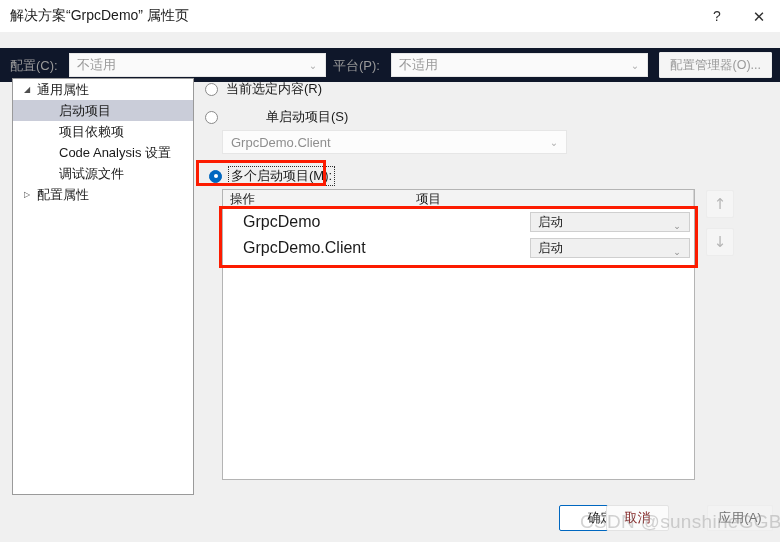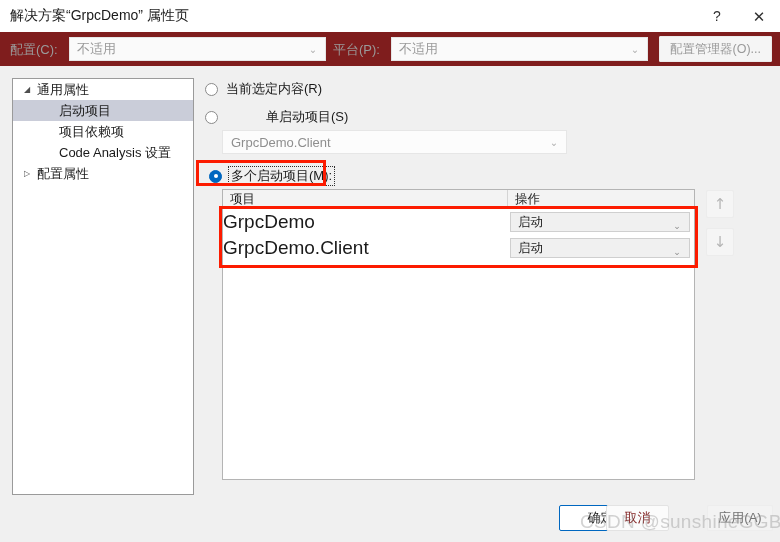--- a/index.html
+++ b/index.html
@@ -24,22 +24,22 @@
   .tb-btn{
     position:absolute;top:0;height:32px;width:42px;
     display:flex;align-items:center;justify-content:center;
     color:#303030;font-size:15px;line-height:1;cursor:default;
   }
   .tb-help{right:42px;font-size:14px;}
   .tb-close{right:0;font-size:15px;}
 
   
   .configbar{
-    position:absolute;left:0;top:32px;width:780px;height:34px;
-    background:#7f1d1d;
+    position:absolute;left:0;top:48px;width:780px;height:34px;
+    background:#0f172a;
   }
   .cfg-label{
     position:absolute;top:9px;font-size:13px;color:#9a9a9a;white-space:nowrap;
   }
   .cfg-label.l1{left:10px;}
   .cfg-label.l2{left:333px;}
   .cfg-combo{
     position:absolute;top:5px;height:22px;
     background:#fafafa;border:1px solid #e6e6e6;
     display:flex;align-items:center;justify-content:center;
@@ -126,22 +126,22 @@
     border-bottom:1px solid #d4d4d4;box-sizing:border-box;
   }
   .grid-head .hcell{
     font-size:12.5px;color:#1a1a1a;display:flex;align-items:center;
     padding-left:7px;box-sizing:border-box;
   }
   .hcell.c-name{width:285px;border-right:1px solid #d4d4d4;}
   .hcell.c-action{flex:1;}
   .grid-row{display:flex;height:26px;align-items:center;}
   .cell-name{
-    width:285px;font-size:19px;color:#1a1a1a;
-    box-sizing:border-box;white-space:nowrap;
+    width:285px;font-size:16px;color:#1a1a1a;
+    box-sizing:border-box;white-space:nowrap;margin-left:20px;
   }
   .cell-action{flex:1;padding:0 4px 0 2px;box-sizing:border-box;}
   .act-combo{
     height:20px;background:#f0f0f0;border:1px solid #cfcfcf;
     box-sizing:border-box;display:flex;align-items:flex-end;
   }
   .act-combo .val{margin-left:7px;font-size:12.5px;color:#1a1a1a;flex:1;}
   .act-combo .chev{color:#8d8d8d;font-size:9px;}
 
   
@@ -207,20 +207,24 @@
         <span class="tree-label">启动项目</span>
       </div>
       <div class="tree-row child">
         <span class="tree-arrow empty"></span>
         <span class="tree-label">项目依赖项</span>
       </div>
       <div class="tree-row child">
         <span class="tree-arrow empty"></span>
         <span class="tree-label">Code Analysis 设置</span>
       </div>
+      <div class="tree-row child">
+        <span class="tree-arrow empty"></span>
+        <span class="tree-label">调试源文件</span>
+      </div>
       <div class="tree-row">
         <span class="tree-arrow">▷</span>
         <span class="tree-label">配置属性</span>
       </div>
     </div>
 
   <div class="radio-row" id="radio-current">
     <span class="radio"></span>
     <span class="radio-label">当前选定内容(R)</span>
   </div>
@@ -236,22 +240,22 @@
   </div>
 
   <div class="radio-row" id="radio-multi">
     <span class="radio checked"></span>
     <span class="radio-label">多个启动项目(M):</span>
   </div>
   <div class="redbox" id="redbox-radio"></div>
 
   <div class="grid">
     <div class="grid-head">
+      <div class="hcell c-action">操作</div>
       <div class="hcell c-name">项目</div>
-      <div class="hcell c-action">操作</div>
     </div>
     <div id="grid-body">
         <div class="grid-row">
           <div class="cell-name">GrpcDemo</div>
           <div class="cell-action">
             <div class="act-combo">
               <span class="val">启动</span>
               <span class="chev">⌄</span>
             </div>
           </div>

